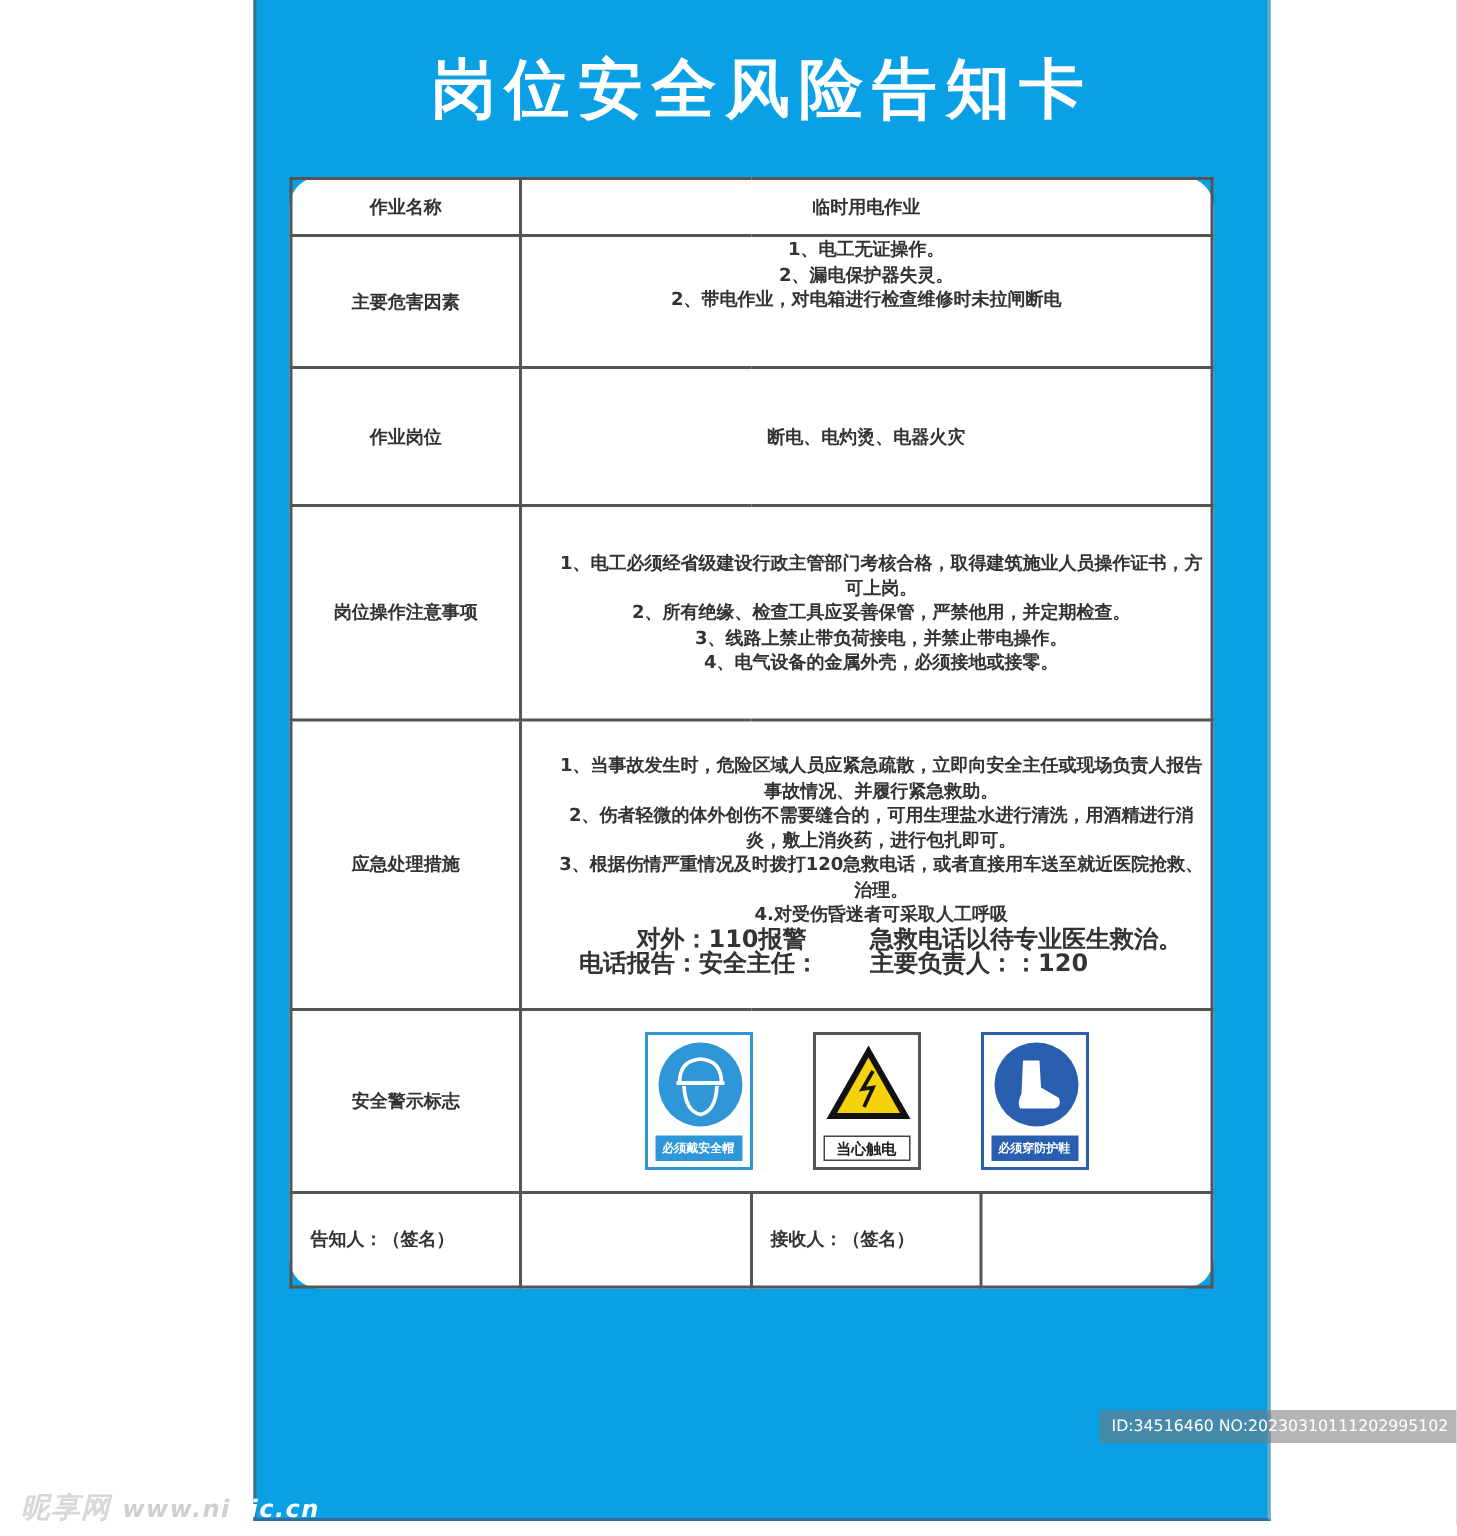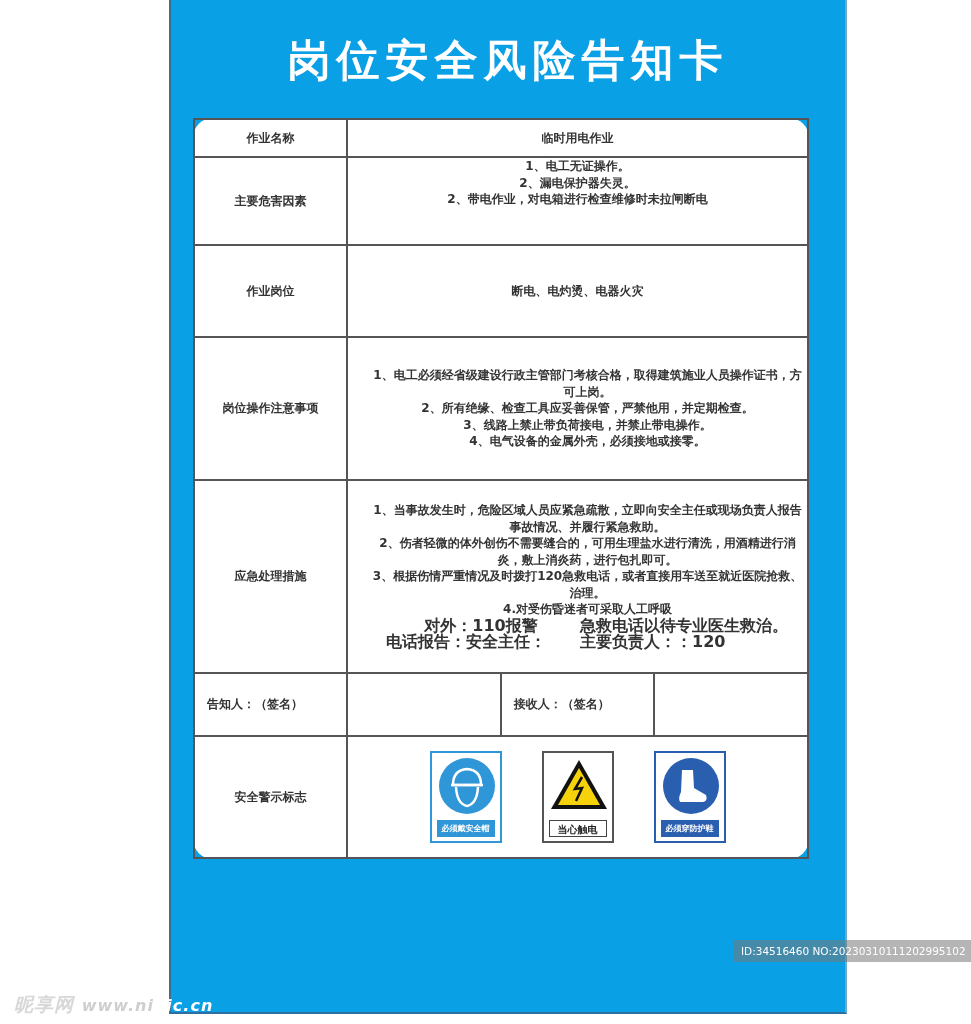--- a/index.html
+++ b/index.html
@@ -91,26 +91,20 @@
         <div class="contact">
           <span style="width:232px;padding-left:34px">对外：110报警</span>
           <span>急救电话以待专业医生救治。</span>
         </div>
         <div class="contact">
           <span style="width:232px;padding-left:4px">电话报告：安全主任：</span>
           <span>主要负责人：：120</span>
         </div>
       </td>
     </tr>
-    <tr style="height:63px">
-      <td class="lbl" style="text-align:left;padding-left:12px">告知人：（签名）</td>
-      <td></td>
-      <td style="text-align:left;padding-left:12px">接收人：（签名）</td>
-      <td></td>
-    </tr>
     <tr style="height:122px">
       <td class="lbl">安全警示标志</td>
       <td colspan="3">
         <div class="signs">
           <div class="sign blue">
             <div class="circle" style="background:#2f96d8">
               <svg width="56" height="56" viewBox="0 0 56 56">
                 <path d="M14 27 Q14 12 28 11 Q42 12 42 27 Z" fill="none" stroke="#fff" stroke-width="2.5"></path>
                 <line x1="12" y1="27" x2="44" y2="27" stroke="#fff" stroke-width="2.5"></line>
                 <path d="M17 29 Q18 46 28 48 Q38 46 39 29" fill="none" stroke="#fff" stroke-width="2.5"></path>
@@ -130,20 +124,26 @@
             <div class="circle" style="background:#2a5fb0">
               <svg width="56" height="56" viewBox="0 0 56 56">
                 <path d="M19 12 L30 12 L31 30 L43 37 Q45 43 40 44 L17 44 Q15 40 18 34 Z" fill="#fff"></path>
               </svg>
             </div>
             <div class="cap" style="background:#2a5fb0">必须穿防护鞋</div>
           </div>
         </div>
       </td>
     </tr>
+    <tr style="height:63px">
+      <td class="lbl" style="text-align:left;padding-left:12px">告知人：（签名）</td>
+      <td></td>
+      <td style="text-align:left;padding-left:12px">接收人：（签名）</td>
+      <td></td>
+    </tr>
   </tbody>
     </table>
 </div>
 
 <div class="watermark">
   <span>昵享网</span>
   <span class="wm-url">www.ni</span><span class="wm-url wm-cn">pic.cn</span>
 </div>
 <div class="idbar">ID:34516460 NO:20230310111202995102</div>
 

